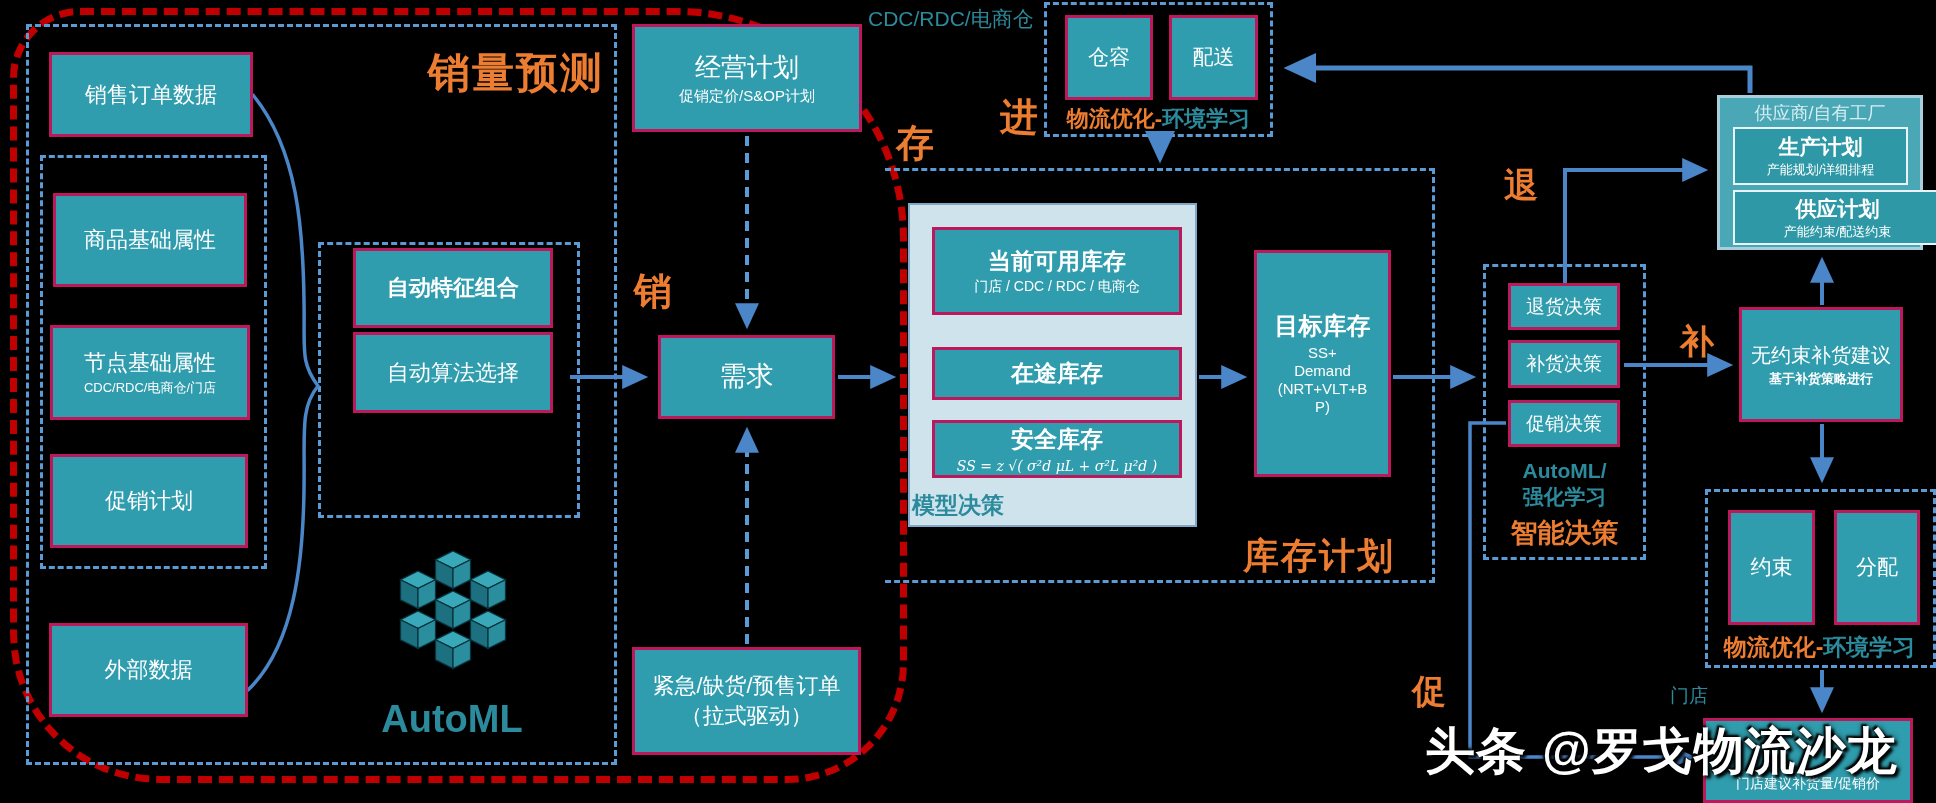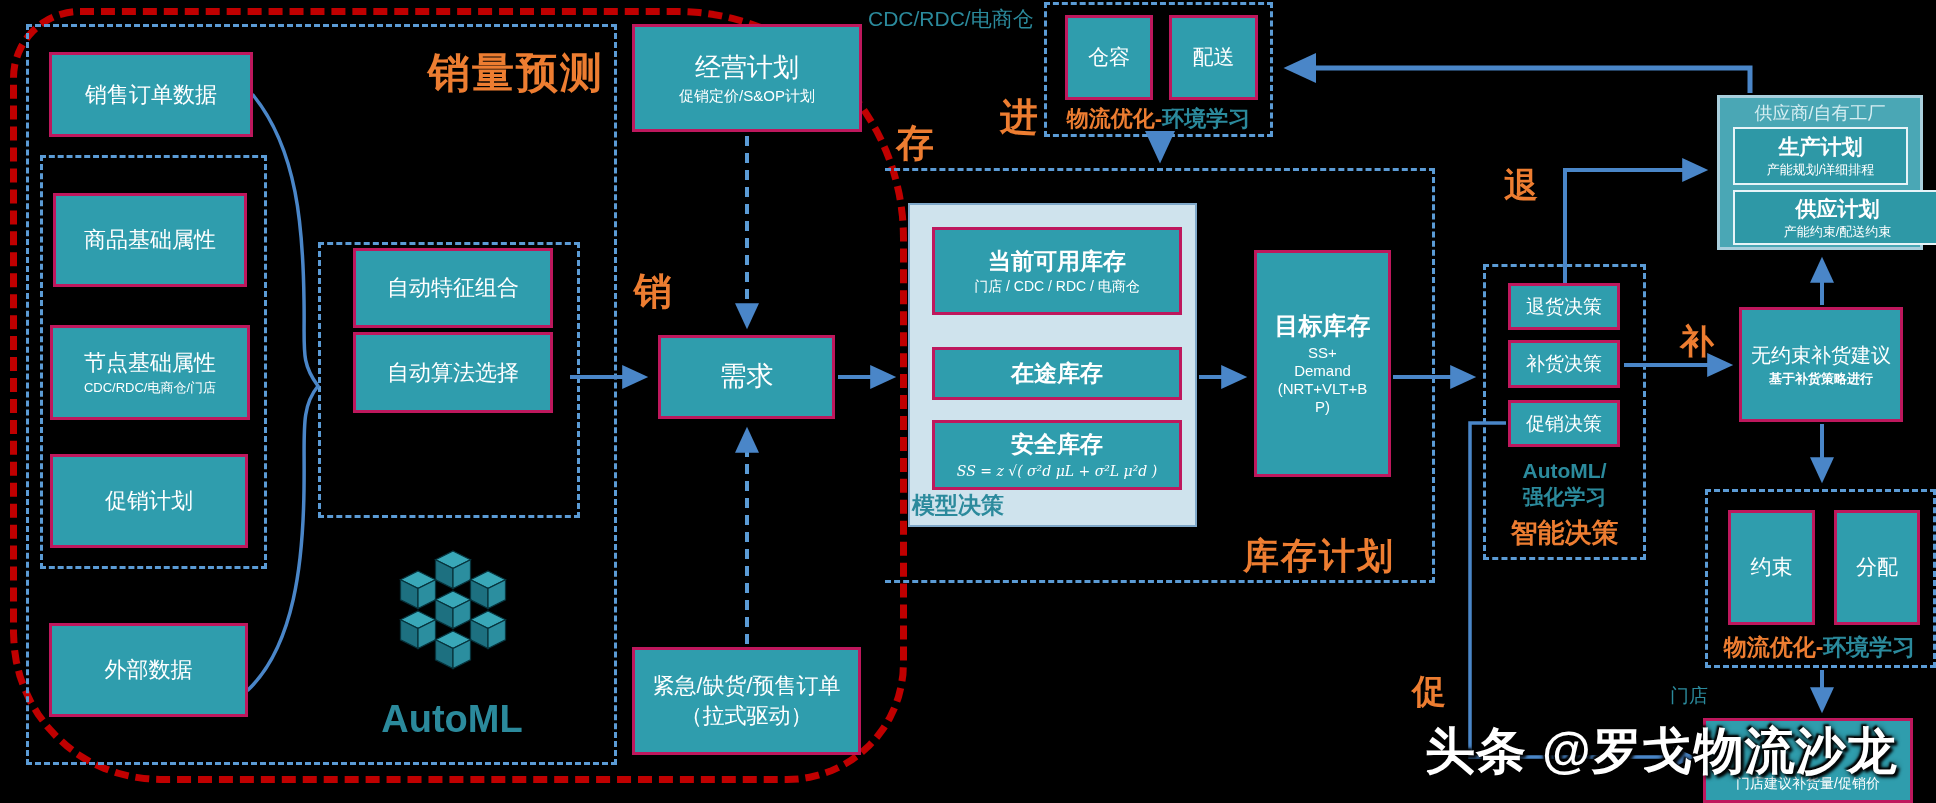--- a/index.html
+++ b/index.html
@@ -82,21 +82,21 @@
     <span>促销计划</span>
   </div>
   <div class="tb z3" style="left:50px;top:325px;width:200px;height:95px;font-size:22px;">
     <span>节点基础属性</span>
     <span class="sub">CDC/RDC/电商仓/门店</span>
   </div>
   <div class="tb z3" style="left:49px;top:623px;width:199px;height:94px;font-size:22px;">
     <span>外部数据</span>
   </div>
 
-  <div class="tb z3" style="left:353px;top:248px;width:200px;height:80px;font-size:22px;">
+  <div class="tb z3" style="left:353px;top:248px;width:200px;height:80px;font-size:22px;font-weight:bold;">
     <span>自动特征组合</span>
   </div>
   <div class="tb z3" style="left:353px;top:332px;width:200px;height:81px;font-size:22px;">
     <span>自动算法选择</span>
   </div>
 
   <div class="abs z3" style="left:378px;top:538px;width:150px;height:156px;">
     <svg width="150" height="156" viewBox="0 0 120 120">
       <g stroke="#07333c" stroke-width="1">
 
@@ -170,21 +170,21 @@
   </div>
 
   <div class="panel-light z2" style="left:908px;top:203px;width:289px;height:324px;"></div>
   <div class="tb z3" style="left:932px;top:227px;width:250px;height:88px;font-size:23px;">
     <span class="bold">当前可用库存</span>
     <span class="sub" style="font-size:14px;">门店 / CDC / RDC / 电商仓</span>
   </div>
   <div class="tb z3" style="left:932px;top:347px;width:250px;height:53px;font-size:23px;">
     <span class="bold">在途库存</span>
   </div>
-  <div class="tb z3" style="left:932px;top:420px;width:250px;height:70px;font-size:23px;">
+  <div class="tb z3" style="left:932px;top:420px;width:250px;height:58px;font-size:23px;justify-content:flex-end;">
     <span class="bold">安全库存</span>
     <span class="formula">SS = z √( σ²d μL + σ²L μ²d )</span>
   </div>
   <div class="tlab z4" style="left:912px;top:494px;font-size:23px;">模型决策</div>
   <div class="olab z4" style="left:1243px;top:538px;font-size:36px;letter-spacing:2px;">库存计划</div>
 
   <div class="tb z3" style="left:1254px;top:250px;width:137px;height:227px;font-size:24px;">
     <span class="bold">目标库存</span>
     <span class="sub pre" style="font-size:15px;">SS+
 Demand

